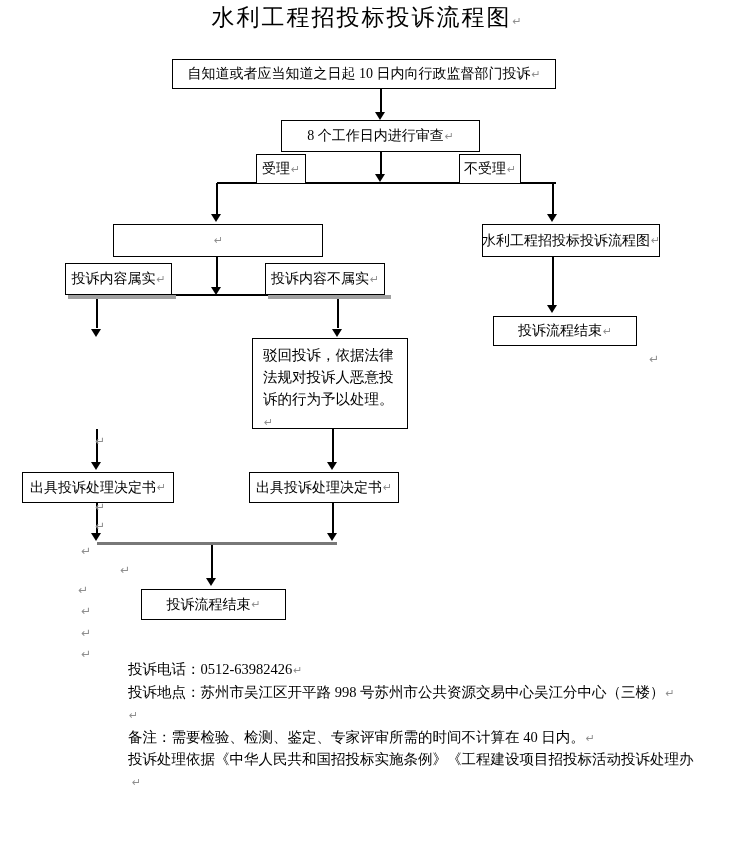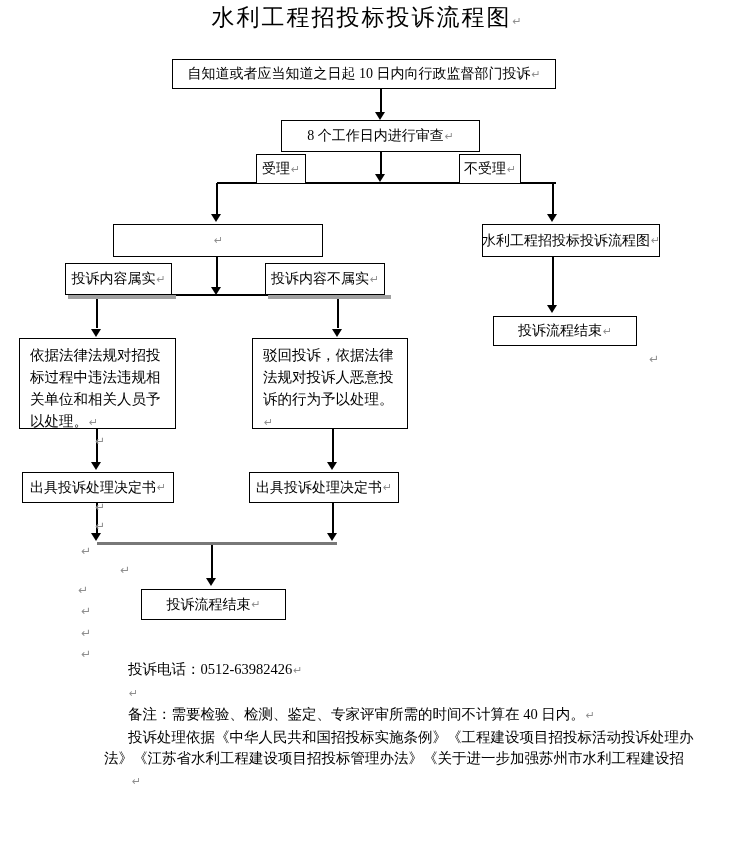--- a/index.html
+++ b/index.html
@@ -115,21 +115,20 @@
   <div class="fbox" style="left:265px;top:263px;width:120px;height:32px">
       <span>投诉内容不属实</span>
       <span class="pmark">↵</span>
     </div>
 
   <div class="fbox" style="left:493px;top:316px;width:144px;height:30px">
       <span>投诉流程结束</span>
       <span class="pmark">↵</span>
     </div>
 
-  <div class="fbox multiline" style="left:19px;top:338px;width:157px;height:91px"><span>依据法律法规对招投标过程中违法违规相关单位和相关人员予以处理。</span><span class="pmark">↵</span></div>
 
   <div class="fbox multiline" style="left:252px;top:338px;width:156px;height:91px"><span>驳回投诉，依据法律法规对投诉人恶意投诉的行为予以处理。</span><span class="pmark">↵</span></div>
 
   <div class="fbox" style="left:22px;top:472px;width:152px;height:31px">
       <span>出具投诉处理决定书</span>
       <span class="pmark">↵</span>
     </div>
 
   <div class="fbox" style="left:249px;top:472px;width:150px;height:31px">
       <span>出具投诉处理决定书</span>
@@ -147,20 +146,20 @@
   <span class="pfloat" style="left:81px;top:544px">↵</span>
   <span class="pfloat" style="left:120px;top:563px">↵</span>
   <span class="pfloat" style="left:78px;top:583px">↵</span>
   <span class="pfloat" style="left:81px;top:604px">↵</span>
   <span class="pfloat" style="left:81px;top:626px">↵</span>
   <span class="pfloat" style="left:81px;top:647px">↵</span>
   <span class="pfloat" style="left:649px;top:352px">↵</span>
 
   <div class="textblock" style="left:83px;top:659px;width:610px">
     <div class="tline indent"><span>投诉电话：0512-63982426</span><span class="pmark">↵</span></div>
+    <div class="tline indent"><span>投诉地点：苏州市吴江区开平路 998 号苏州市公共资源交易中心吴江分中心（三楼）</span><span class="pmark">↵</span></div>
     <div class="tline blank"><span class="pmark">↵</span></div>
     <div class="tline indent"><span>备注：需要检验、检测、鉴定、专家评审所需的时间不计算在 40 日内。</span><span class="pmark">↵</span></div>
     <div class="tline indent"><span>投诉处理依据《中华人民共和国招投标实施条例》《工程建设项目招投标活动投诉处理办</span></div>
-    <div class="tline"><span>法》《江苏省水利工程建设项目招投标管理办法》《关于进一步加强苏州市水利工程建设招</span></div>
     <div class="tline blank" style="padding-left:27px"><span class="pmark">↵</span></div>
   </div>
 
 </div>
 
 </body></html>

